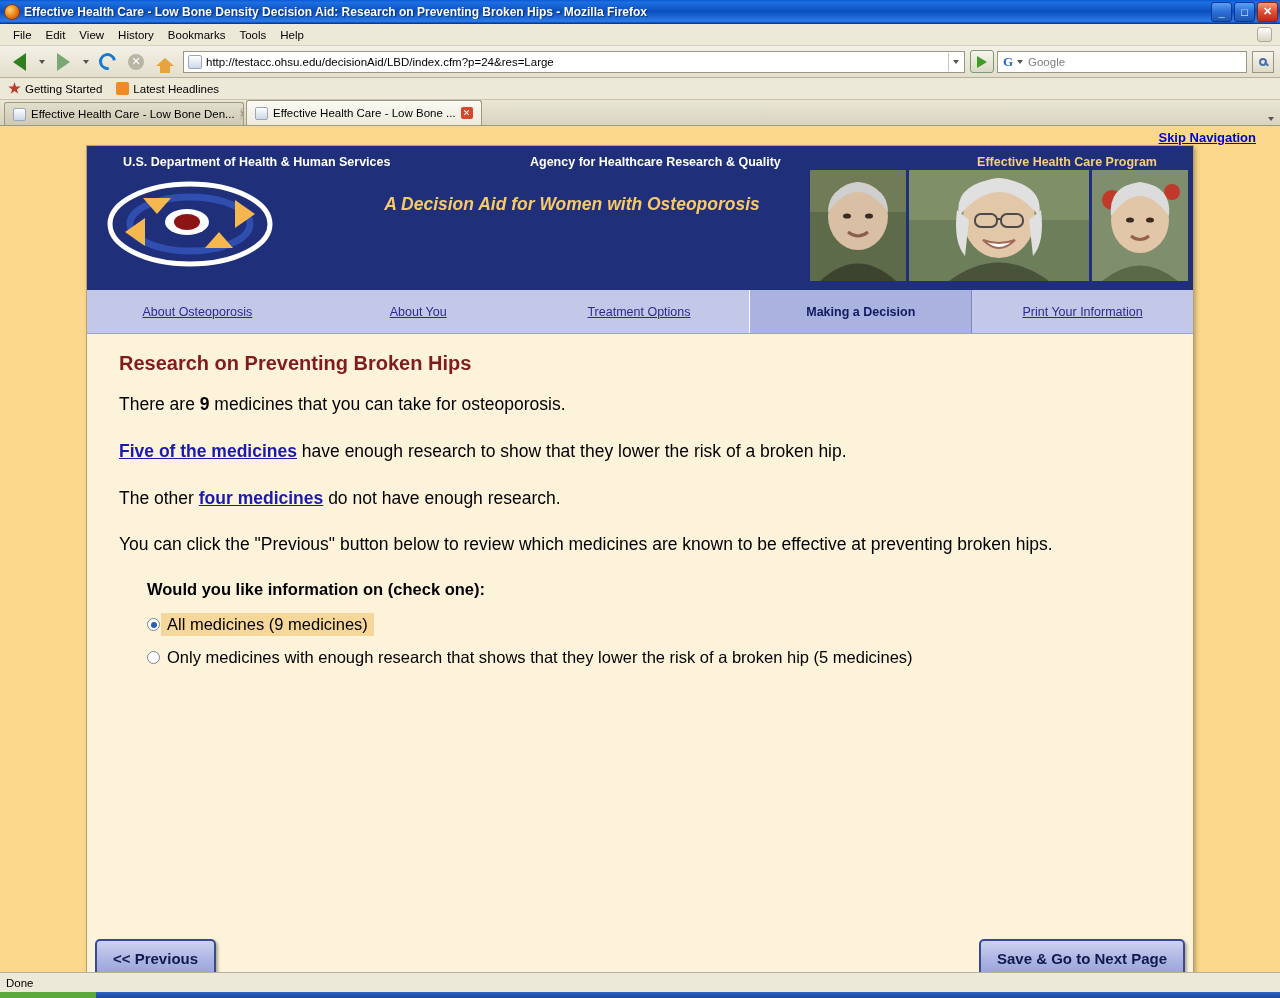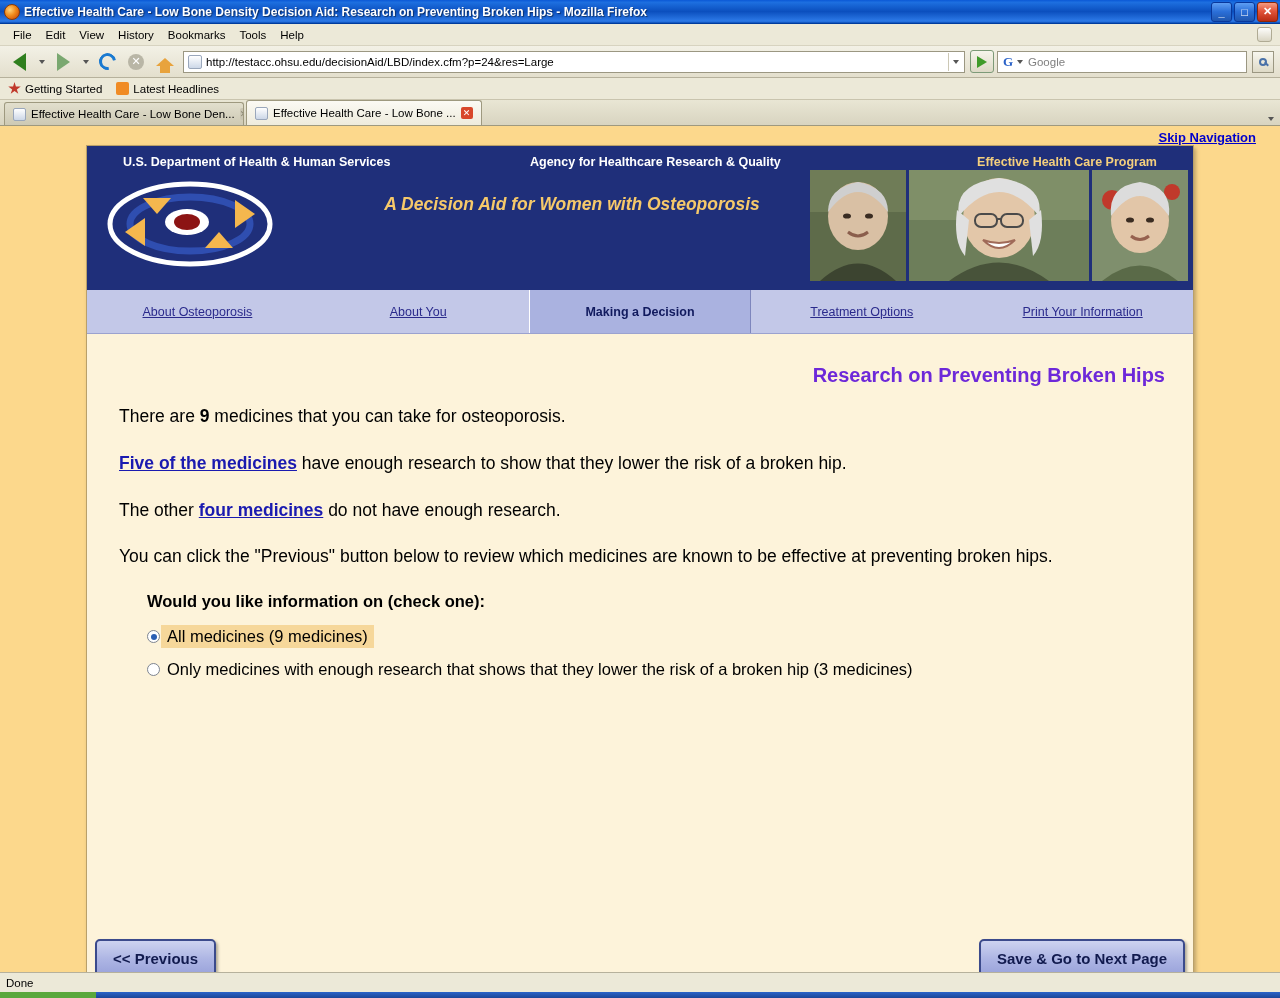--- a/index.html
+++ b/index.html
@@ -239,22 +239,22 @@
     color: #2a2a8c; text-decoration: underline;
   }
   .navrow .nav-item.active {
     background: #aab2e0;
     color: #111a5e; font-weight: bold; text-decoration: none;
     border-left: 1px solid #fff; border-right: 1px solid #7e86bd;
   }
 
   .content { padding: 14px 28px 0 32px; }
   .pagetitle {
-    text-align: right; color: #6d28d9; font-size: 20px; font-weight: bold;
-    margin: 16px 0 18px;
+    text-align: left; color: #7f1d1d; font-size: 20px; font-weight: bold;
+    margin: 4px 0 18px;
   }
   .ptext { font-size: 17.5px; color: #000; margin: 0 0 24px; line-height: 1.3; }
   .ptext b { font-weight: bold; }
   .ptext a { color: #1a1ab0; text-decoration: underline; font-weight: bold; }
 
   .qhead { font-size: 16.5px; font-weight: bold; margin: 0 0 14px 28px; }
   .opt { display: flex; align-items: center; gap: 1px; margin: 0 0 10px 28px; font-size: 16.5px; }
   .opt .radio {
     width: 13px; height: 13px; border-radius: 50%;
     border: 1px solid #7d8490; background: #fff;
@@ -449,22 +449,22 @@
               <path d="M39 66 Q48 73 57 66" stroke="#96614f" stroke-width="3" fill="none"></path>
               <path d="M10 111 Q48 80 86 111Z" fill="#5a6a48"></path>
             </svg>
           </div>
         </div>
       </div>
 
       <div class="navrow">
         <div class="nav-item">About Osteoporosis</div>
         <div class="nav-item">About You</div>
+        <div class="nav-item">Treatment Options</div>
         <div class="nav-item active">Making a Decision</div>
-        <div class="nav-item">Treatment Options</div>
         <div class="nav-item">Print Your Information</div>
       </div>
 
       <div class="content">
         <div class="pagetitle">Research on Preventing Broken Hips</div>
 
         <p class="ptext">
           <span>There are </span><b>9</b><span> medicines that you can take for osteoporosis.</span>
         </p>
 
@@ -482,21 +482,21 @@
 
         <div class="opt selected">
           <span class="radio">
               <span class="dot"></span>
             </span>
           <span class="lbl">All medicines (9 medicines)</span>
         </div>
 
         <div class="opt">
           <span class="radio"></span>
-          <span class="lbl">Only medicines with enough research that shows that they lower the risk of a broken hip (3 medicines)</span>
+          <span class="lbl">Only medicines with enough research that shows that they lower the risk of a broken hip (5 medicines)</span>
         </div>
       </div>
 
       <div class="footerbtns">
         <div class="btn prev">&lt;&lt; Previous</div>
         <div class="btn next">Save &amp; Go to Next Page</div>
       </div>
     </div>
   </div>
 

